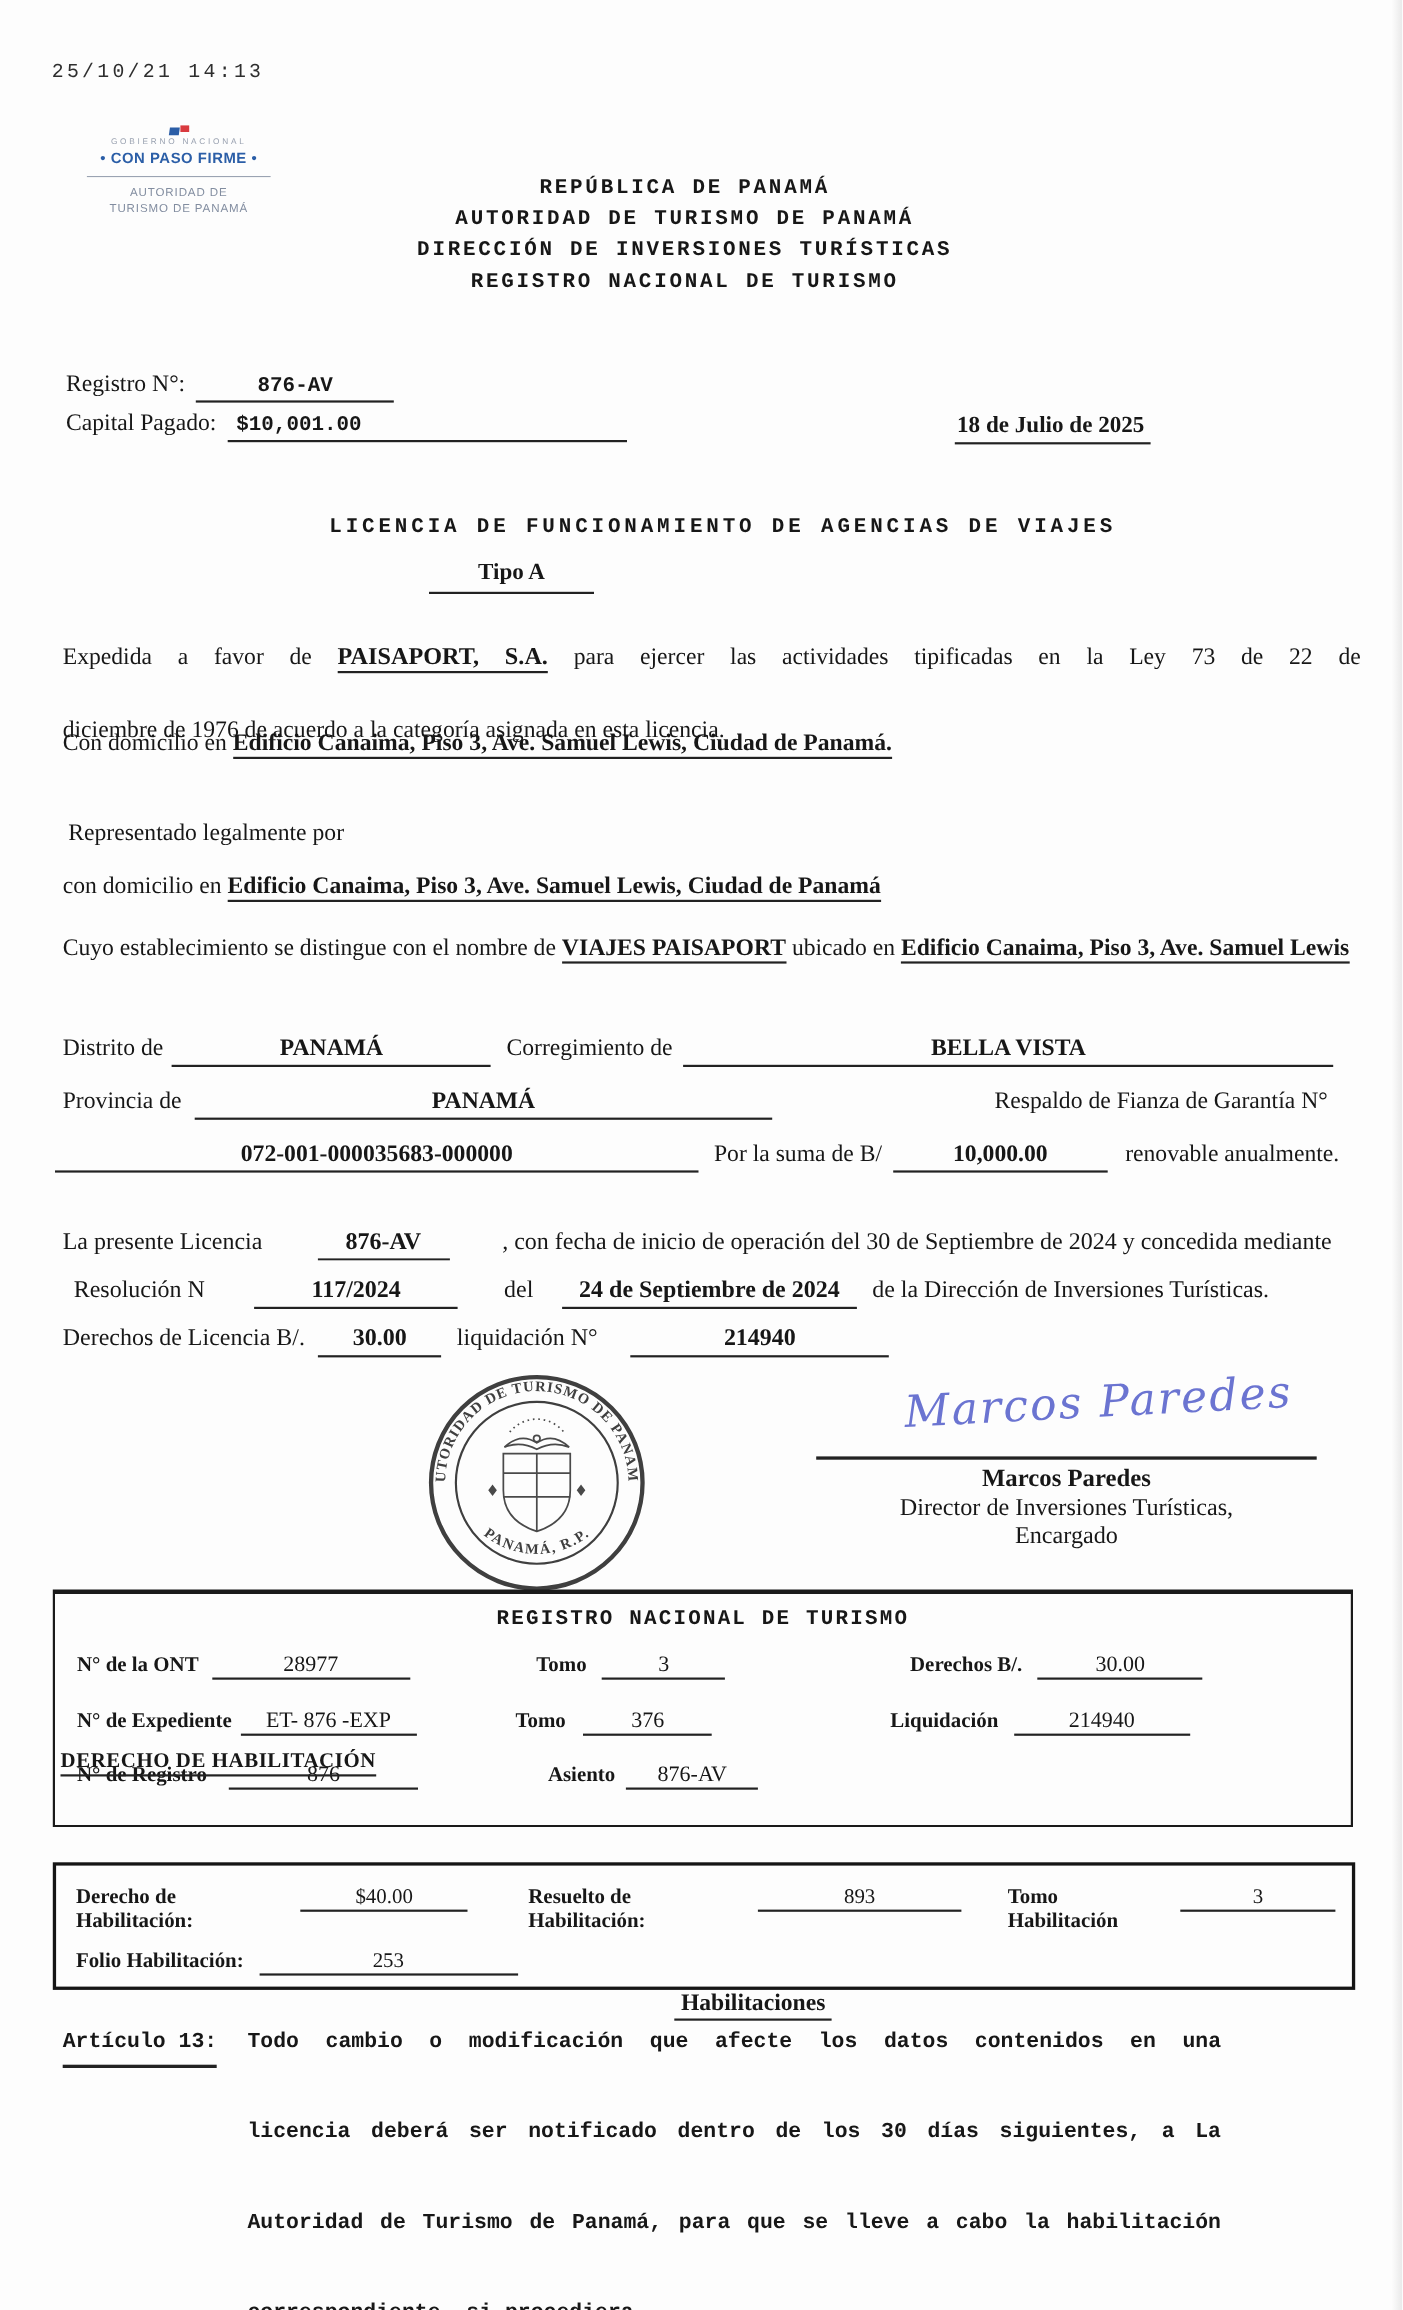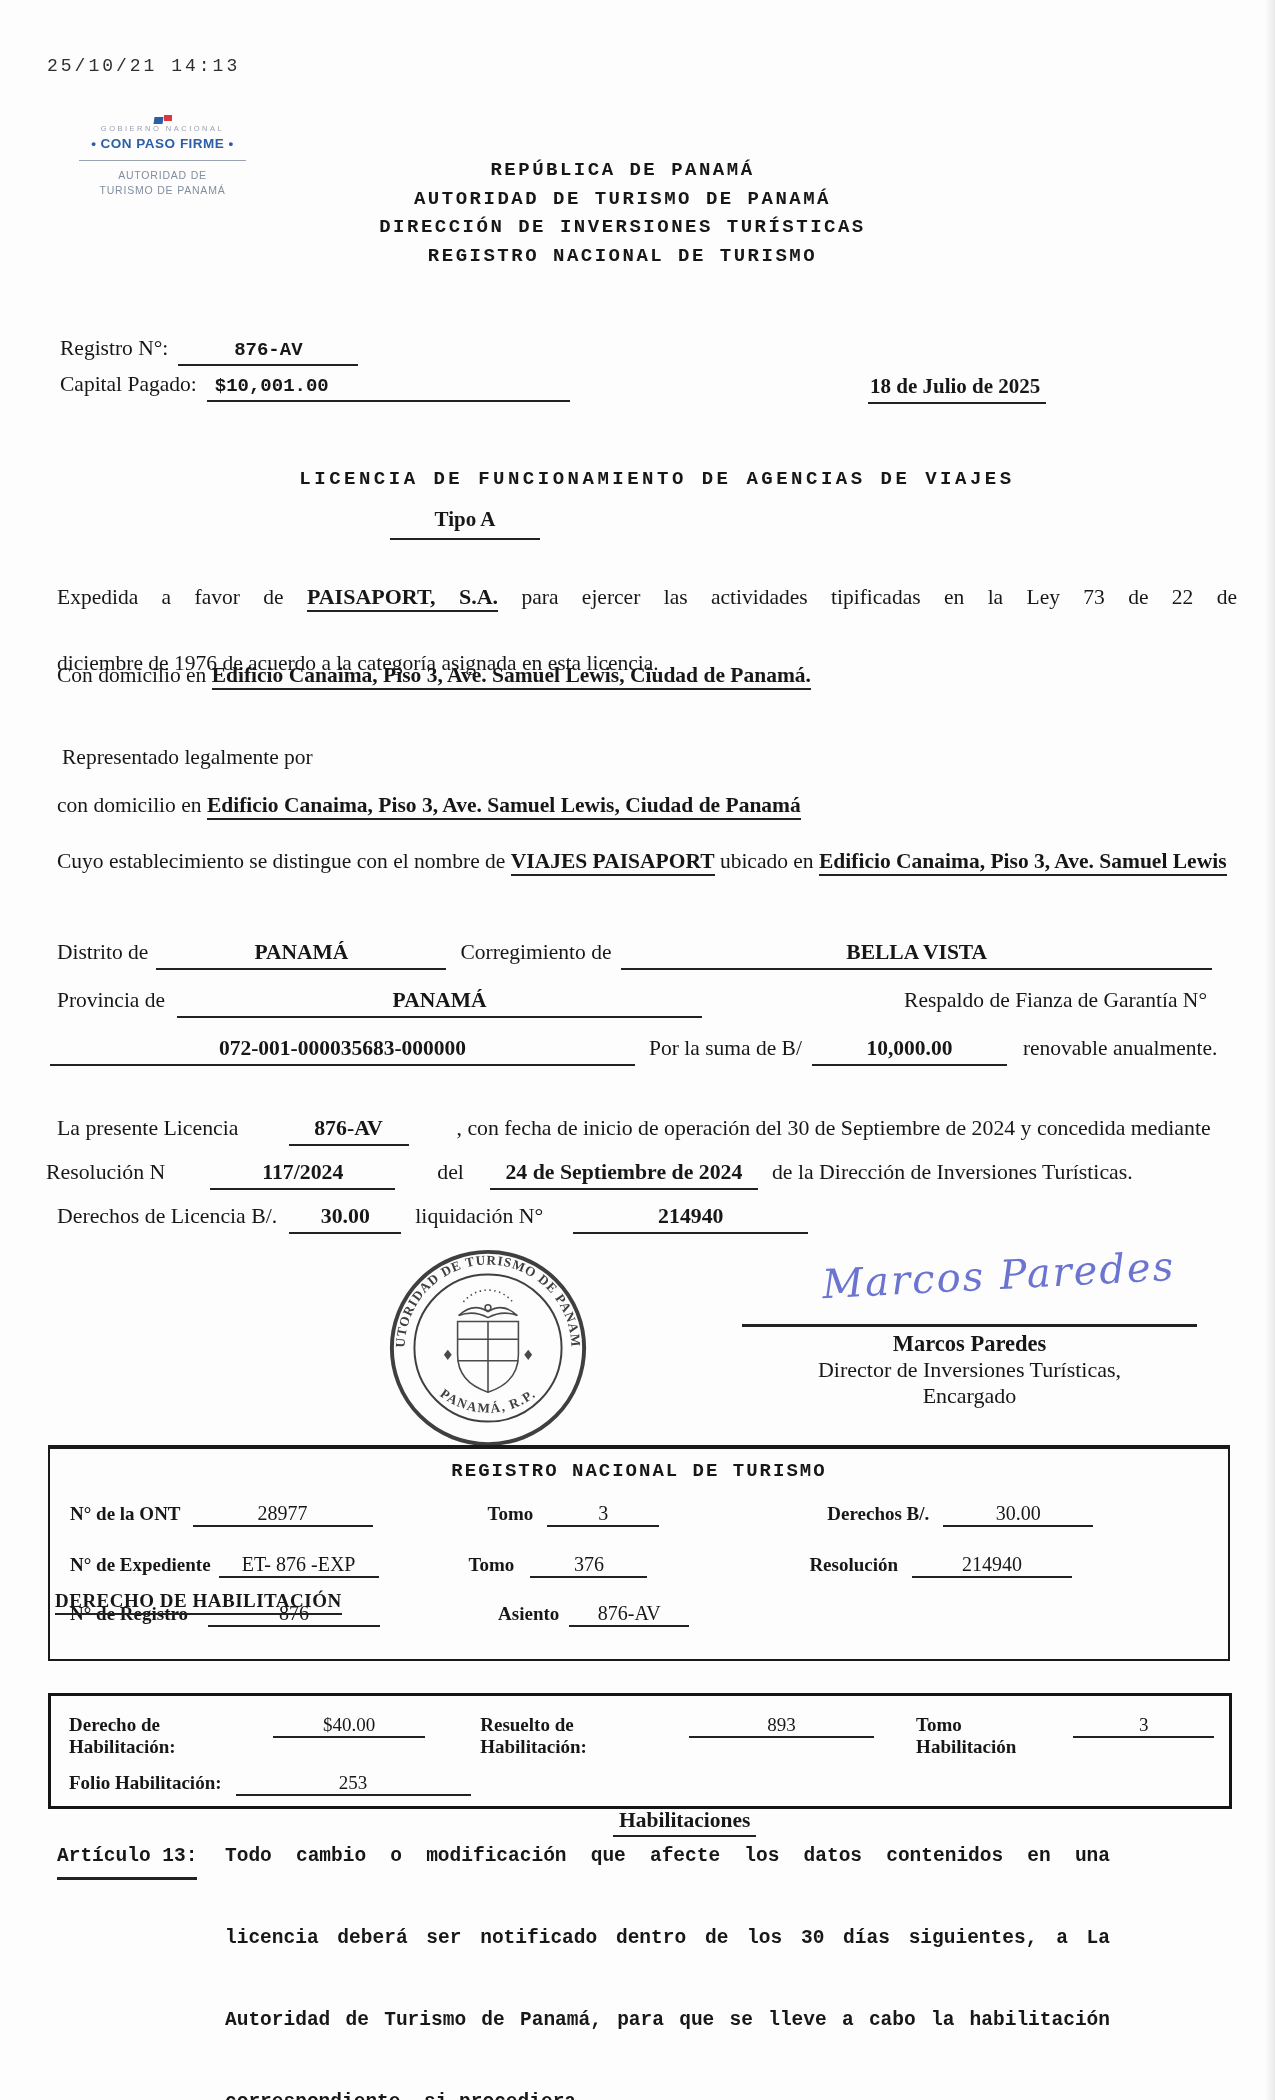--- a/index.html
+++ b/index.html
@@ -110,21 +110,21 @@
     <span style="margin-left:14px;">Por la suma de B/</span>
     <span class="u b" style="flex:0 0 195px;margin-left:10px;padding-bottom:3px;">10,000.00</span>
     <span style="margin-left:16px;">renovable anualmente.</span>
   </div>
 
   <div class="abs flex" style="top:1116px;left:57px;width:1180px;font-size:21.8px;white-space:nowrap;overflow:hidden;gap:44px;">
     <span>La presente Licencia</span>
     <span class="u b" style="flex:0 0 120px;margin-left:6px;padding-bottom:3px;">876-AV</span>
     <span style="margin-left:4px;">, con fecha de inicio de operación del 30 de  Septiembre de 2024 y concedida mediante</span>
   </div>
-  <div class="abs flex" style="top:1160px;left:46px;width:1180px;font-size:21.8px;white-space:nowrap;overflow:hidden;">
+  <div class="abs flex" style="top:1160px;left:67px;width:1180px;font-size:21.8px;white-space:nowrap;overflow:hidden;">
     <span>Resolución N</span>
     <span class="u b" style="flex:0 0 185px;margin-left:45px;padding-bottom:3px;">117/2024</span>
     <span style="margin-left:42px;">del</span>
     <span class="u b" style="flex:0 0 268px;margin-left:26px;padding-bottom:3px;">24 de  Septiembre de 2024</span>
     <span style="margin-left:14px;">de la Dirección de Inversiones Turísticas.</span>
   </div>
   <div class="abs flex" style="top:1204px;left:57px;width:1180px;font-size:21.8px;">
     <span>Derechos de Licencia  B/.</span>
     <span class="u b" style="flex:0 0 112px;margin-left:12px;padding-bottom:3px;">30.00</span>
     <span style="margin-left:14px;">liquidación N°</span>
@@ -178,21 +178,21 @@
       <span class="cellu" style="width:112px;margin-left:14px;">3</span>
       <span class="lab2" style="margin-left:168px;">Derechos B/.</span>
       <span class="cellu" style="width:150px;margin-left:14px;">30.00</span>
     </div>
 
     <div class="flex" style="margin:26px 20px 0 20px;">
       <span class="lab2">N° de Expediente</span>
       <span class="cellu" style="width:160px;margin-left:8px;">ET- 876 -EXP</span>
       <span class="lab2" style="margin-left:90px;">Tomo</span>
       <span class="cellu" style="width:117px;margin-left:16px;">376</span>
-      <span class="lab2" style="margin-left:162px;">Resolución</span>
+      <span class="lab2" style="margin-left:162px;">Liquidación</span>
       <span class="cellu" style="width:160px;margin-left:14px;">214940</span>
     </div>
 
     <div class="flex" style="margin:24px 20px 0 20px;">
       <span class="lab2">N° de Registro</span>
       <span class="cellu" style="width:172px;margin-left:20px;">876</span>
       <span class="lab2" style="margin-left:118px;">Asiento</span>
       <span class="cellu" style="width:120px;margin-left:10px;">876-AV</span>
     </div>
   </div>

